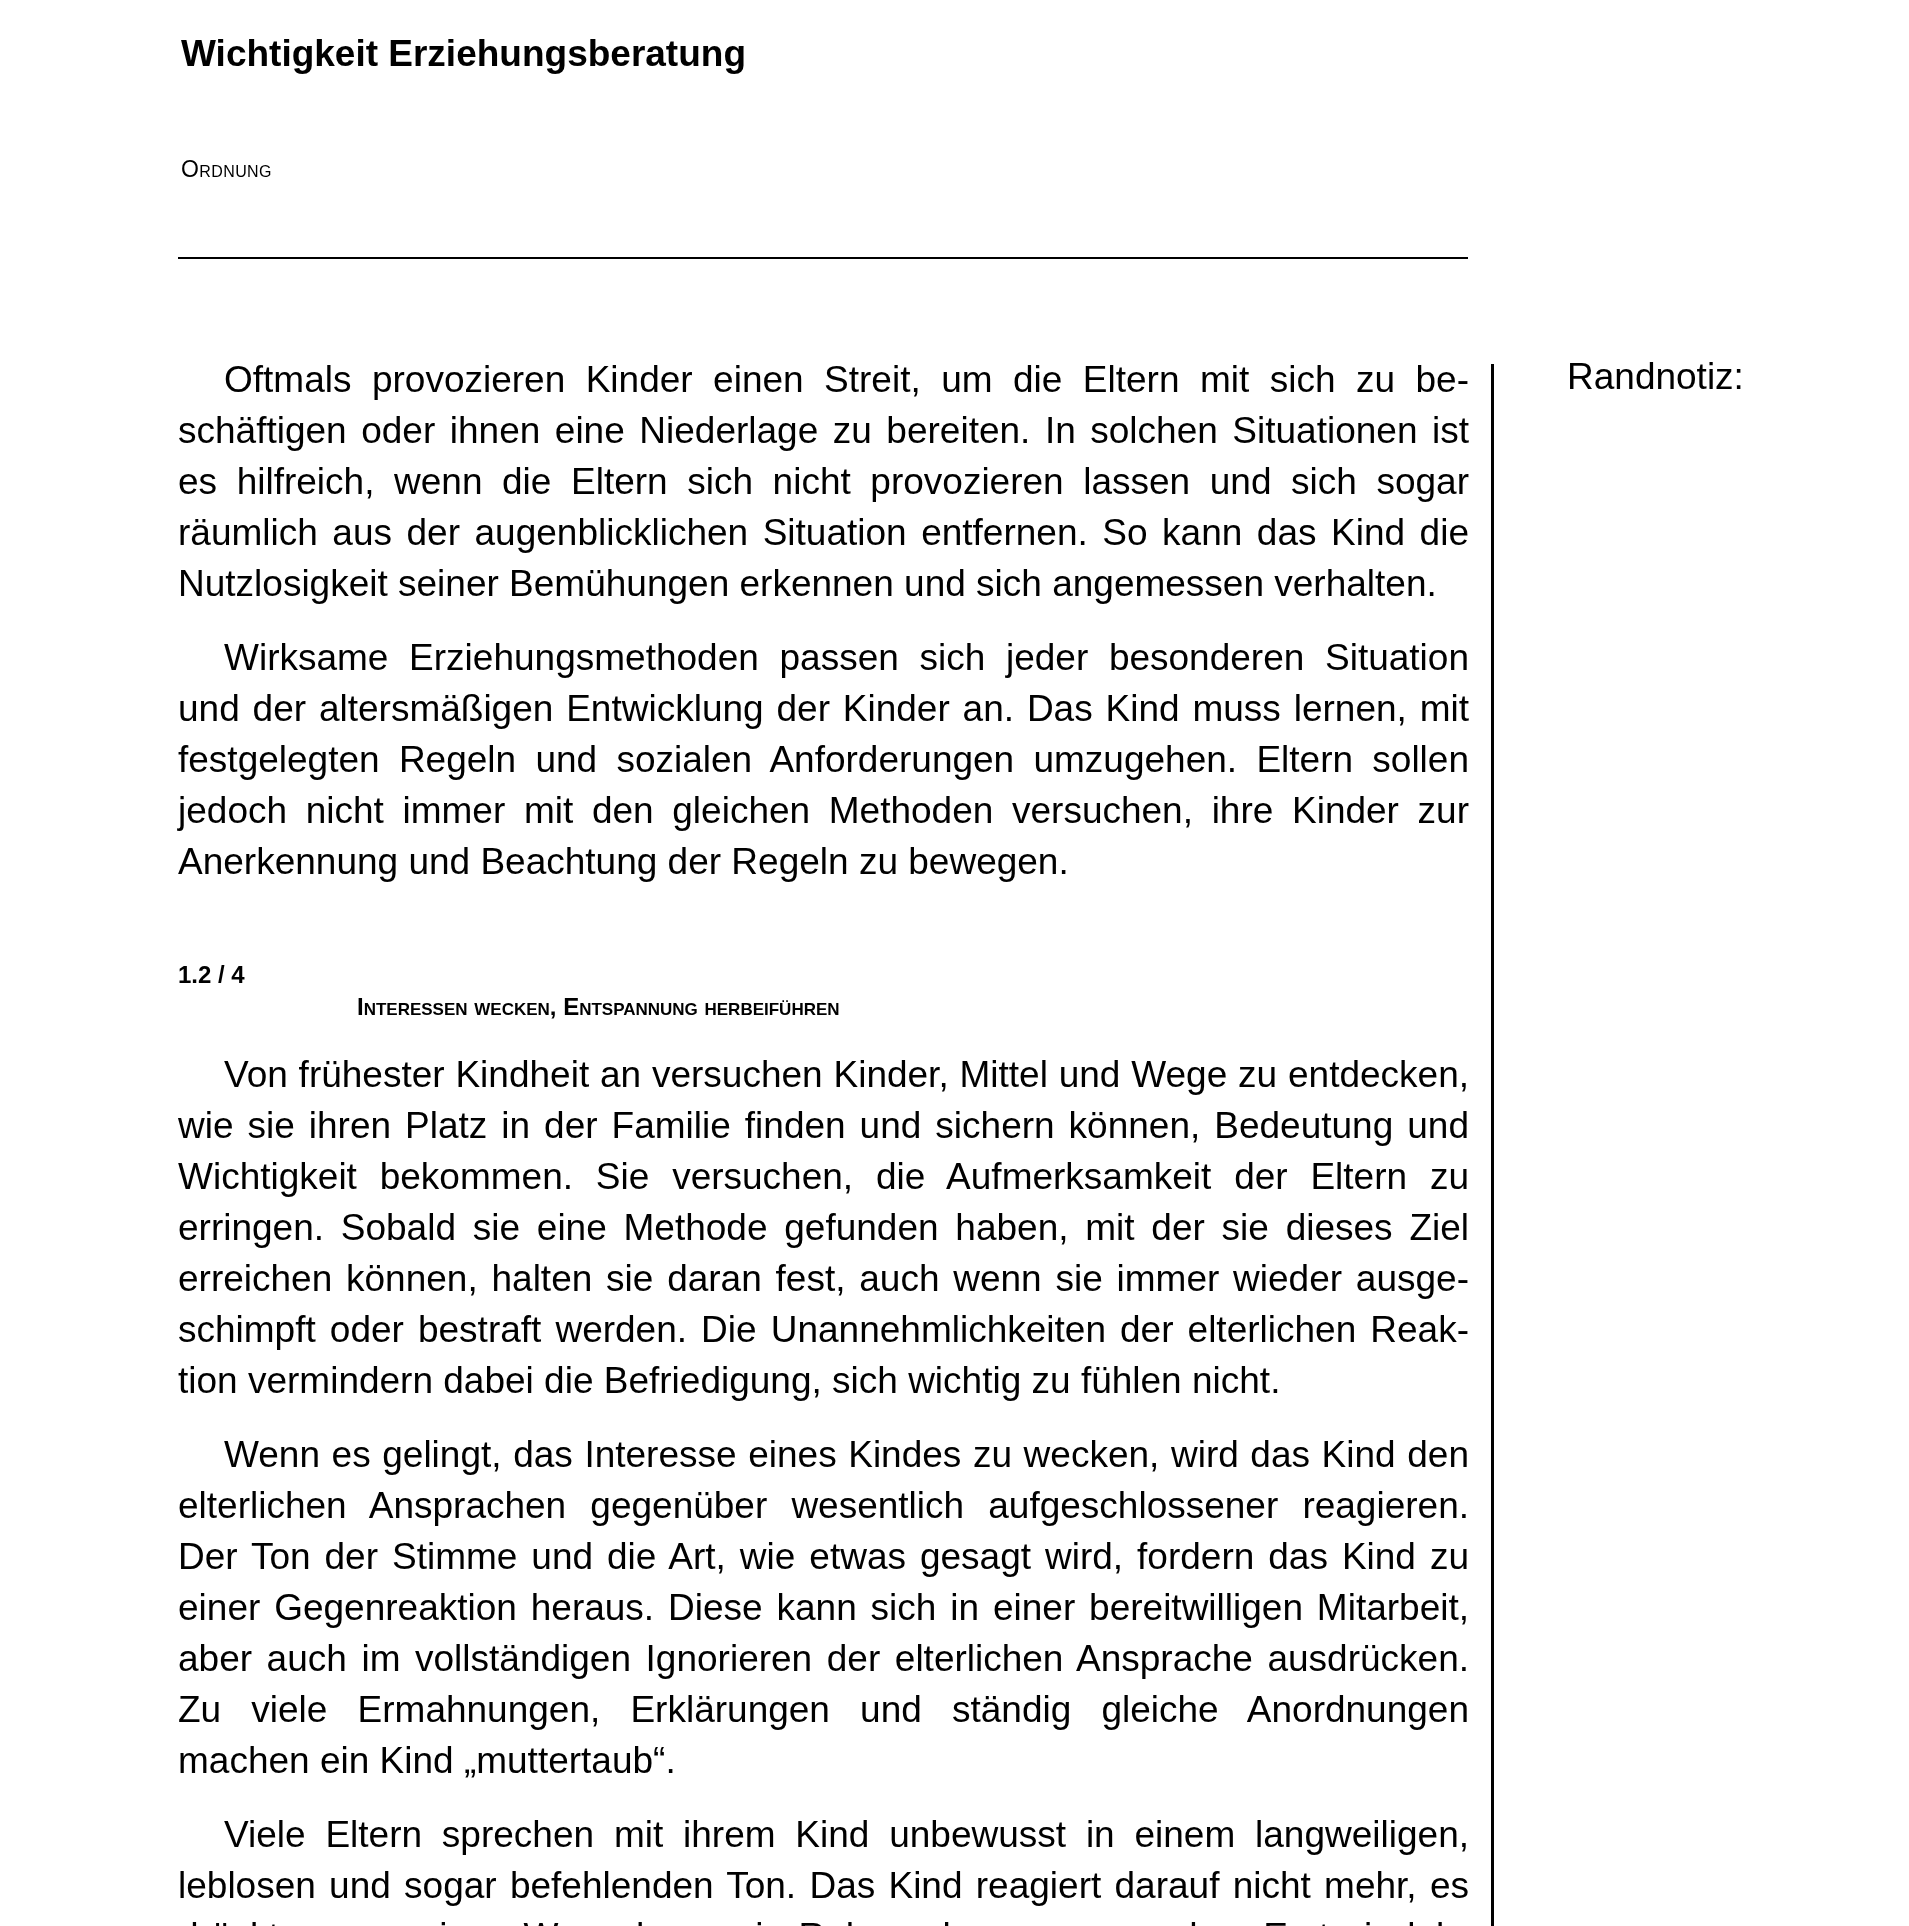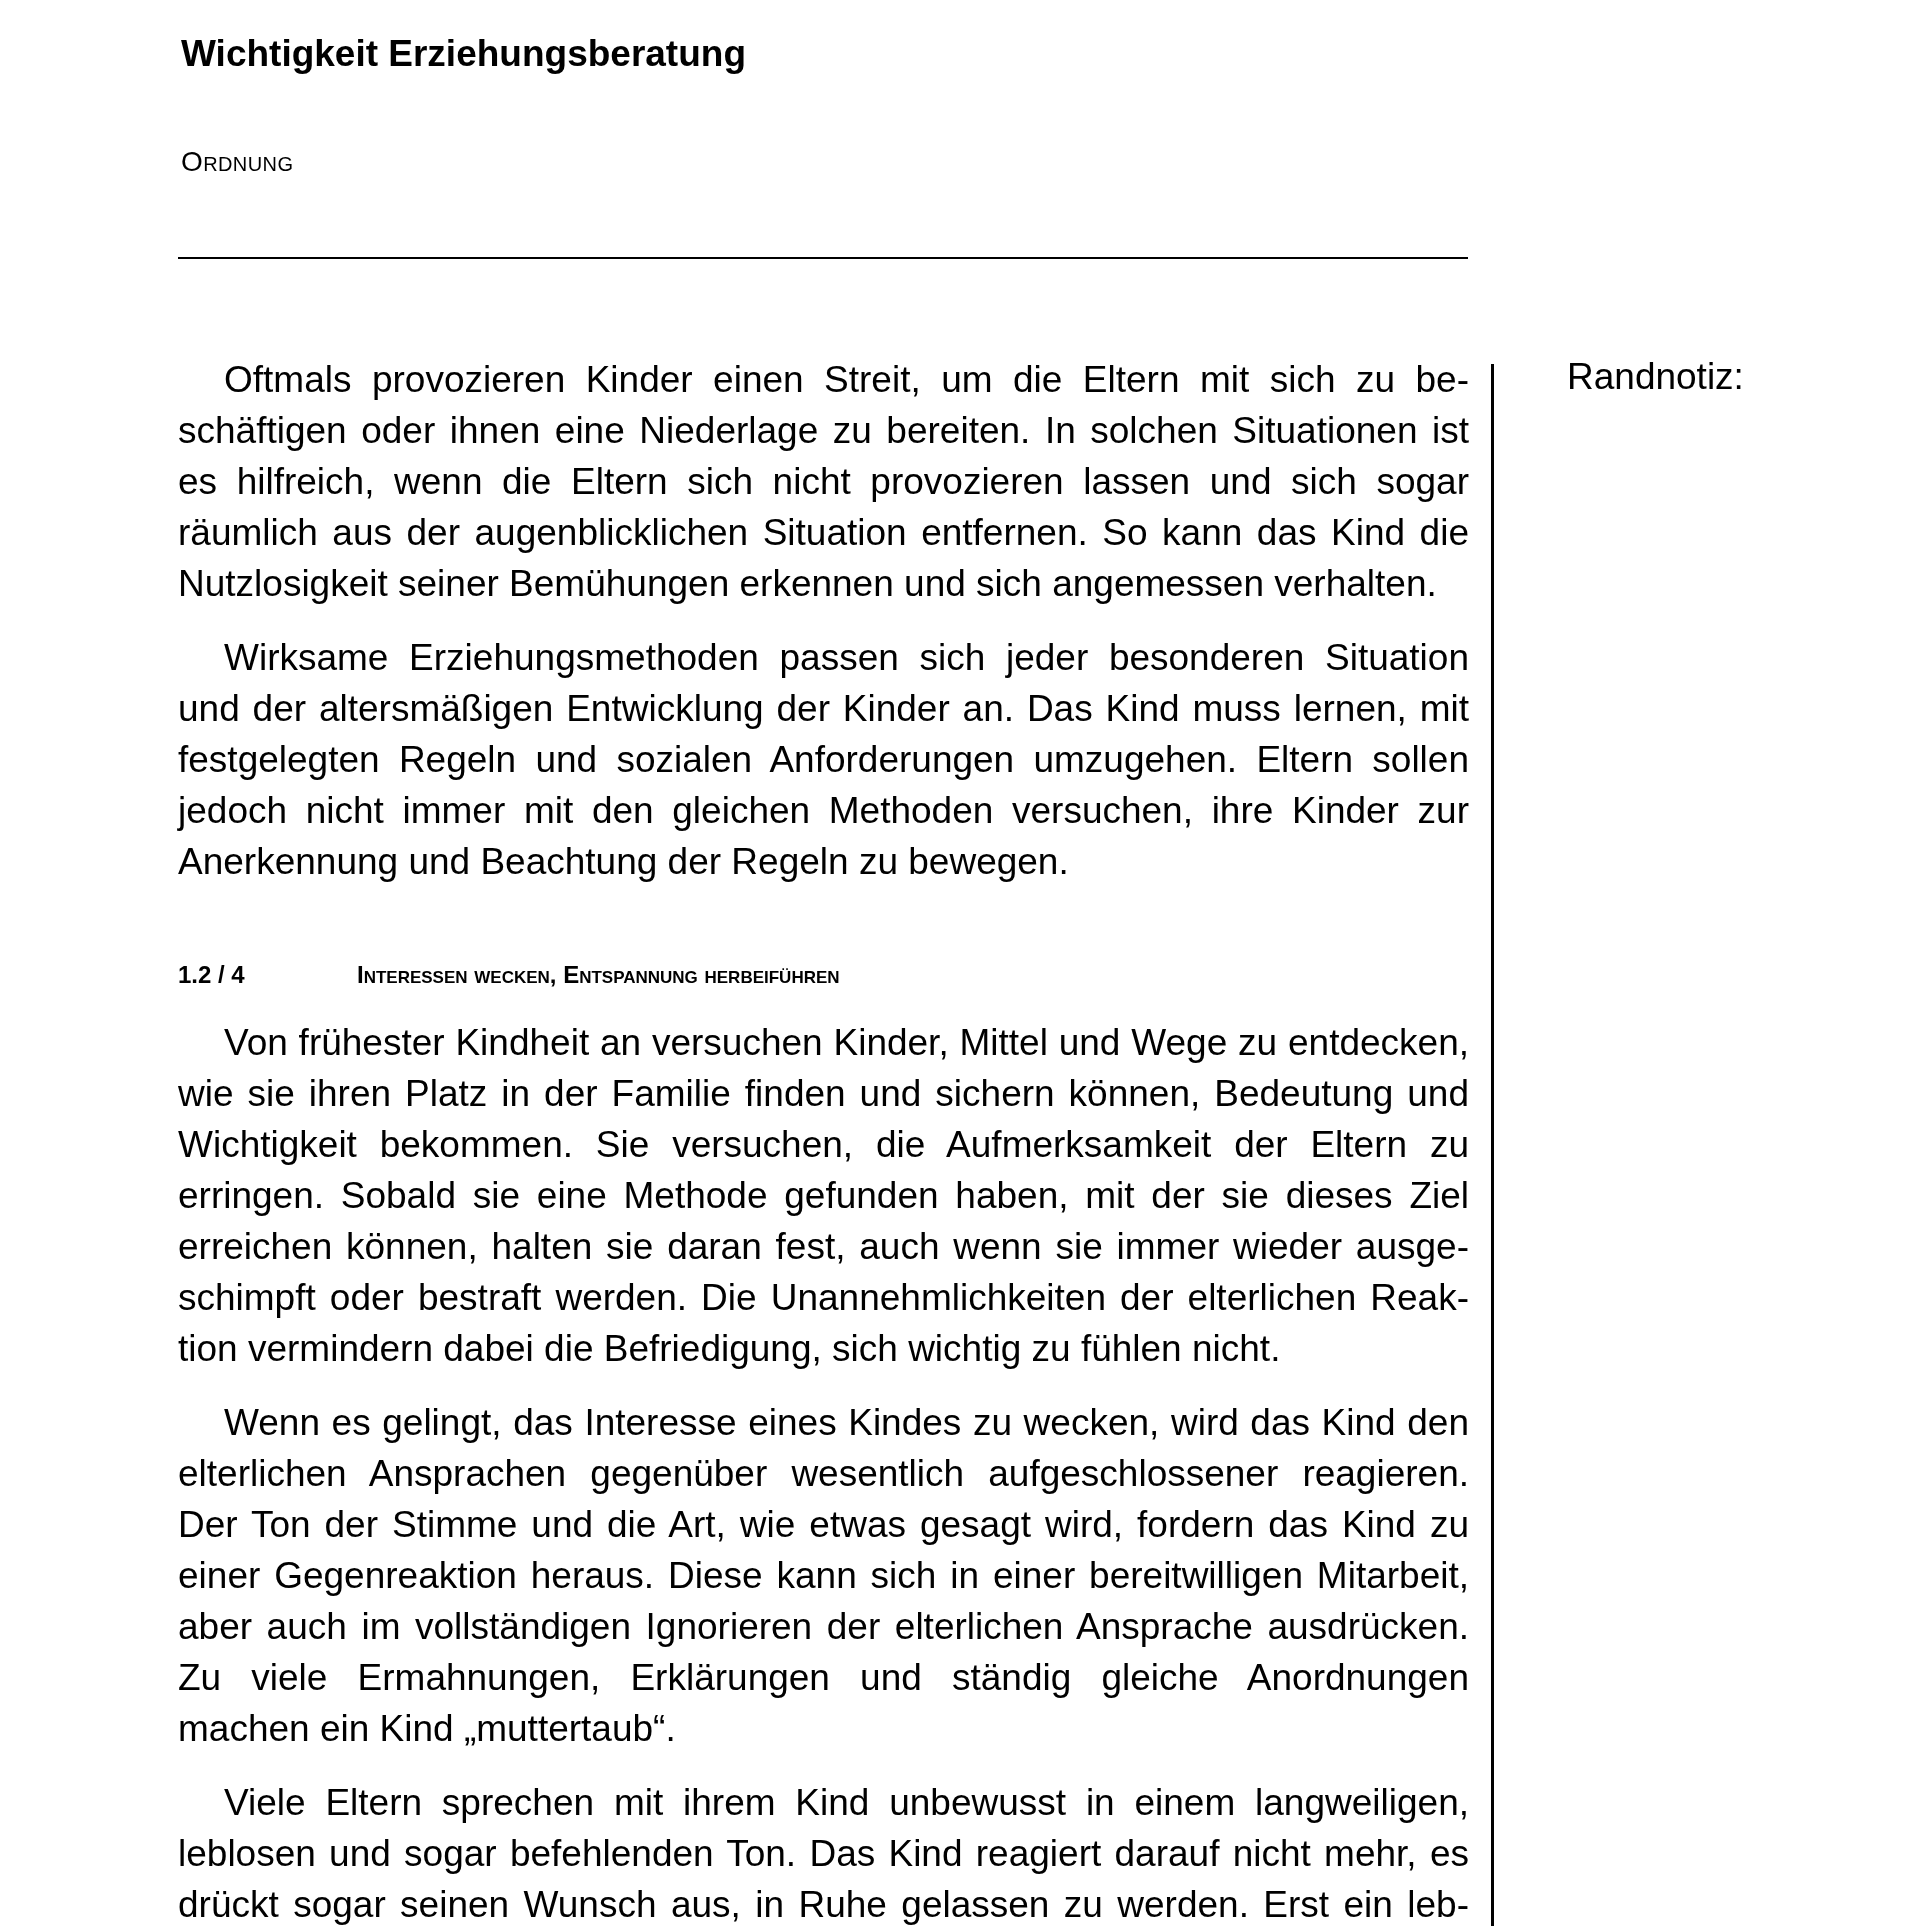--- a/index.html
+++ b/index.html
@@ -1,27 +1,27 @@
 <!DOCTYPE html>
 <html style="font-size:6.2px"><head>
 <meta charset="utf-8">
 <style>
   html, body { margin: 0; padding: 0; background: #ffffff; }
   body { width: 1910px; height: 2703px; position: relative; overflow: hidden;
          font-family: "Liberation Sans", "DejaVu Sans", sans-serif; color: #000; }
   .header-title { position: absolute; left: 181px; top: 33px; font-size: 37px; font-weight: bold; }
-  .header-section { position: absolute; left: 181px; top: 146px; font-size: 28px; font-variant: small-caps; letter-spacing: 0.4px; }
+  .header-section { position: absolute; left: 181px; top: 156px; font-size: 23px; font-variant: small-caps; letter-spacing: 0.4px; }
   .header-rule { position: absolute; left: 178px; top: 257px; width: 1290px; height: 2.3px; background: #000; }
   .margin-rule { position: absolute; left: 1491px; top: 364px; width: 2.7px; height: 2242px; background: #000; }
   .margin-note { position: absolute; left: 1520px; top: 356px; font-size: 37px; margin-left: 47px; }
   .body { position: absolute; left: 178px; top: 354px; width: 1291px; font-size: 37px; line-height: 51px; }
   .para { margin: 0 0 23px 0; text-align: justify; text-indent: 46px; hyphens: manual; }
   .section-heading { font-size: 24px; font-weight: bold; margin: 62px 0 17.3px 0; display: flex; }
   .section-number { width: 179px; }
-  .section-title { font-variant: small-caps; }
+  .section-title { font-variant: small-caps; margin-top: 32px; }
 </style>
 </head>
 <body>
 
 <div class="header-title">Wichtigkeit Erziehungsberatung</div>
 <div class="header-section">Ordnung</div>
 <div class="header-rule"></div>
 
 <div class="margin-rule"></div>
 <div class="margin-note">Randnotiz:</div>

